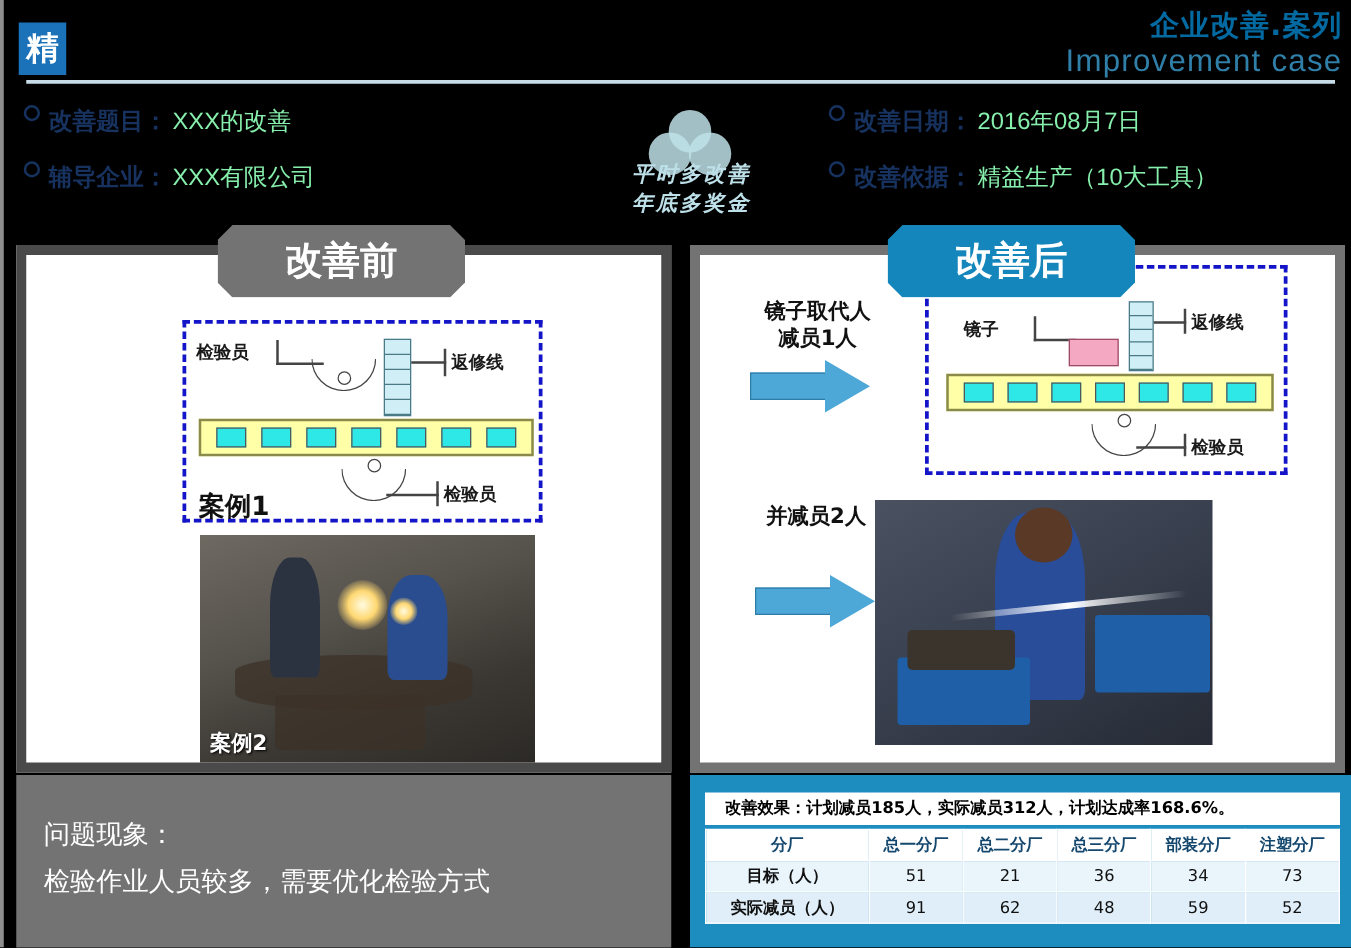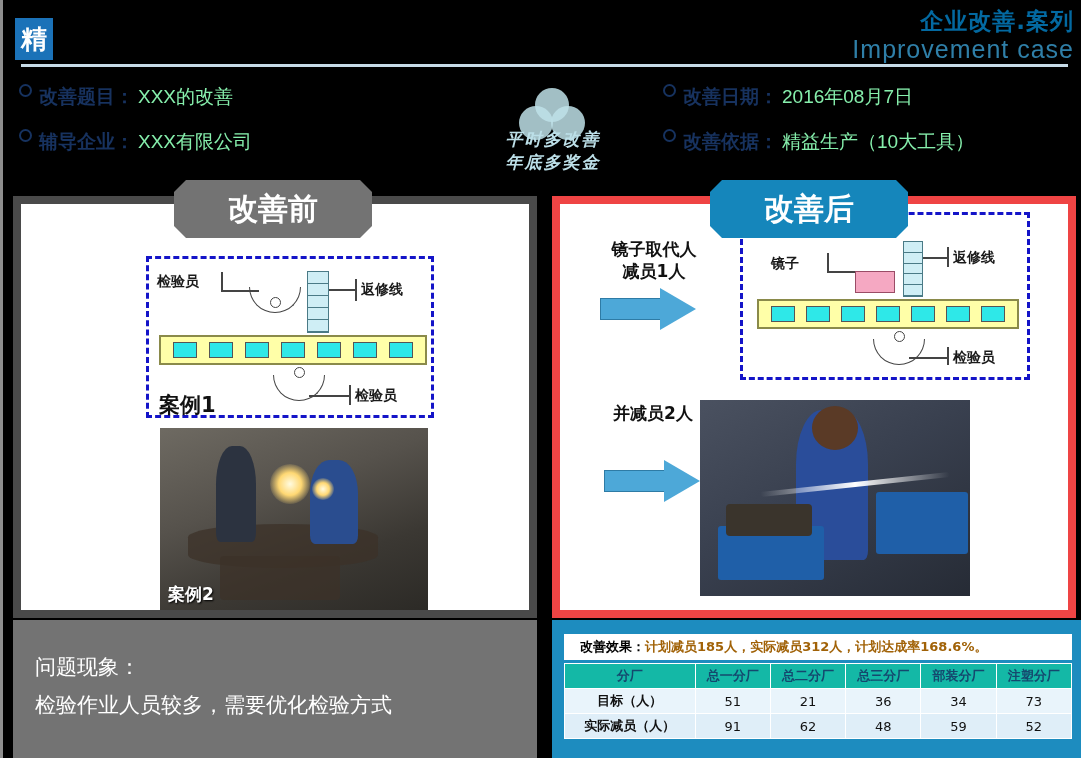--- a/index.html
+++ b/index.html
@@ -127,21 +127,21 @@
 
   
   .panel {
     position: absolute;
     top: 196px;
     width: 524px;
     height: 422px;
     background: #ffffff;
   }
   .panel-left  { left: 10px;  border: 8px solid #4a4a4a; }
-  .panel-right { left: 549px; border: 8px solid #ef4444; }
+  .panel-right { left: 549px; border: 8px solid #737373; }
 
   
   .diagram-box {
     position: absolute;
     border: 3px dashed #1414c8;
     background: #ffffff;
   }
   .diag-left { left: 125px; top: 52px; width: 288px; height: 162px; }
 
   .conveyor {
@@ -284,36 +284,36 @@
   .result-head {
     background: #ffffff;
     height: 26px;
     line-height: 26px;
     padding-left: 16px;
     font-size: 13px;
     white-space: nowrap;
     font-family: "DejaVu Sans", sans-serif;
   }
   .result-head .rh-label { color: #000; font-weight: bold; }
-  .result-head .rh-value { color: #a16207; font-weight: bold; }
+  .result-head .rh-value { color: #000000; font-weight: bold; }
   table.eff {
     width: 100%;
     border-collapse: collapse;
     margin-top: 3px;
     font-size: 13px;
     font-family: "DejaVu Sans", sans-serif;
   }
   table.eff th, table.eff td {
     border: 1px solid #ffffff;
     text-align: center;
     height: 25px;
     white-space: nowrap;
   }
   table.eff thead th {
-    background: #14b8a6;
+    background: #ffffff;
     color: #15486e;
     font-weight: bold;
   }
   table.eff tbody th {
     background: #e9f4fb;
     color: #111;
     font-weight: bold;
   }
   table.eff tbody td {
     background: #e9f4fb;

